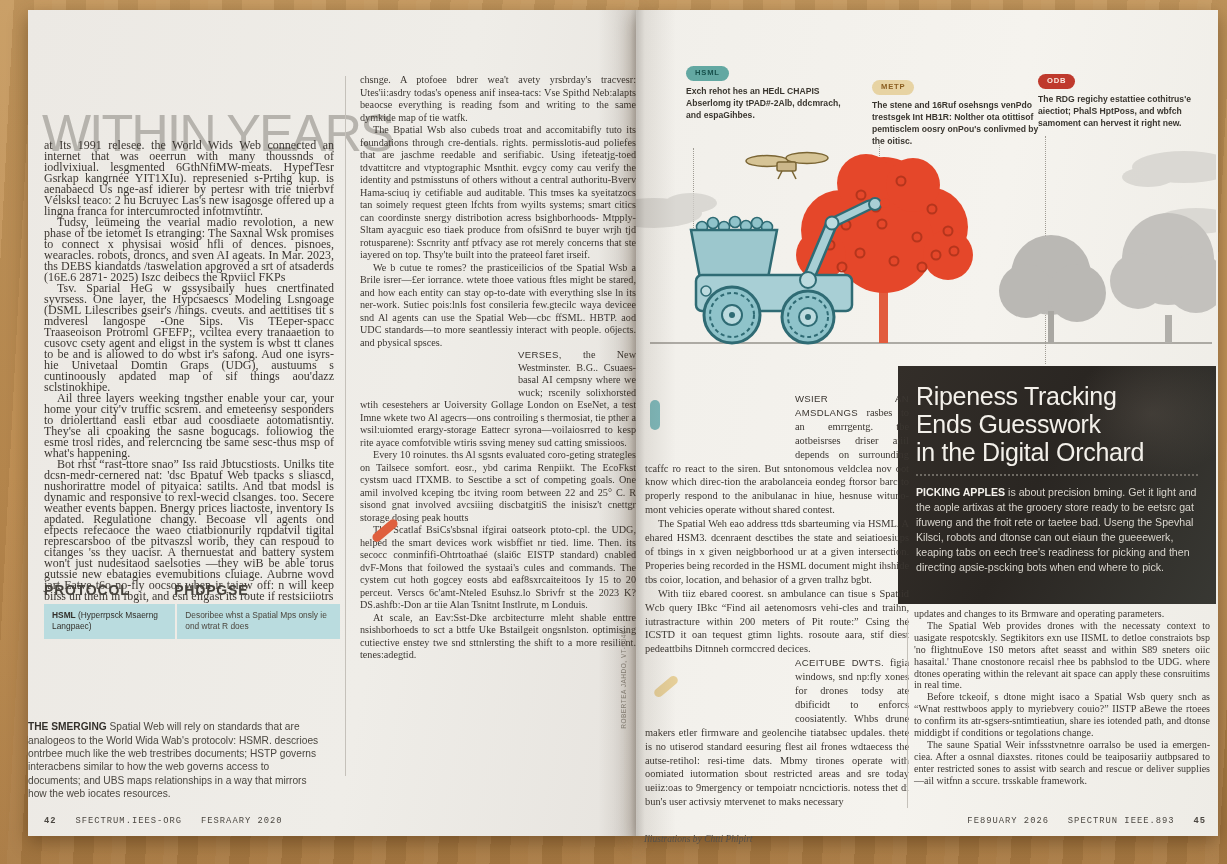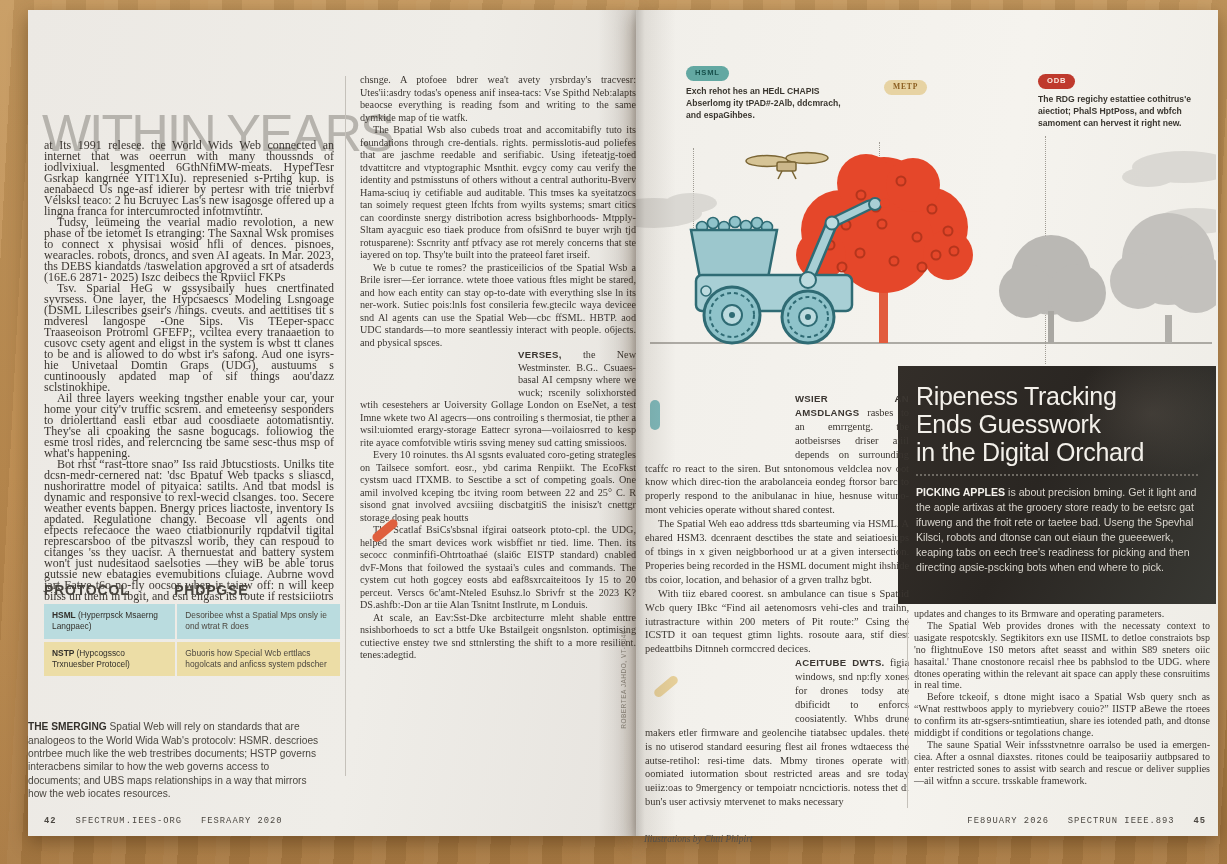--- a/index.html
+++ b/index.html
@@ -20,21 +20,21 @@
   
   .headline{left:14px;top:62px;font-size:52px;font-weight:400;color:#b6b3ad;letter-spacing:-2px;line-height:1;}
   .bodycol{color:#3b3631;font-family:"Liberation Serif",serif;text-align:justify;}
   .bodycol p{margin:0;text-indent:13px;}
   .bodycol p.noindent{text-indent:0;}
   #lcol1{left:16px;top:130px;width:290px;font-size:12px;line-height:11px;}
   #lcol2{left:332px;top:64px;width:276px;font-size:10.2px;line-height:12.5px;}
   .colrule{width:1px;background:#c5c1ba;}
   #lrule{left:317px;top:66px;height:700px;}
   .feature .spacer{float:left;width:158px;height:50px;}
-  .feature .lead{font-weight:700;font-family:"Liberation Sans",sans-serif;font-size:9.6px;letter-spacing:.3px;}
+  .feature .lead{font-weight:400;font-family:"Liberation Sans",sans-serif;font-size:9.6px;letter-spacing:.3px;}
   .marker{position:absolute;border-radius:5px;}
   #marker-verses{left:342px;top:516px;width:30px;height:9px;background:#df5f3e;transform:rotate(-40deg);}
   
   .ptable{left:16px;top:572px;width:296px;font-family:"Liberation Sans",sans-serif;}
   .t-head{display:flex;font-size:14px;font-weight:700;letter-spacing:.8px;color:#46423c;margin-bottom:6px;}
   .t-head span:first-child{width:44%;}
   .t-row{display:flex;margin-bottom:3px;}
   .t-cell{padding:6px 8px;font-size:8.4px;line-height:1.35;}
   .t-cell.term{width:44%;font-weight:700;color:#33302b;}
   .t-cell.term .rest{font-weight:400;}
@@ -51,21 +51,21 @@
   .vcredit{font-size:6.5px;color:#8d887f;letter-spacing:.5px;writing-mode:vertical-rl;transform:rotate(180deg);}
   #lvcredit{left:592px;top:620px;}
 
   
   .callout{width:168px;font-size:8.6px;line-height:1.4;font-weight:700;color:#3a362f;}
   .badge{display:inline-block;padding:2px 9px;border-radius:9px;font-size:7.6px;font-weight:700;letter-spacing:.8px;margin-bottom:4px;}
   .badge-teal{background:#63a8a2;color:#17504b;}
   .badge-tan{background:#e7d3a3;color:#8a5d1f;}
   .badge-red{background:#bf3a2d;color:#fbeae2;}
   #callout1{left:50px;top:56px;}
-  #callout2{left:248px;top:70px;font-family:Liberation Serif, serif;}
+  #callout2{left:236px;top:70px;}
   #callout3{left:402px;top:64px;}
   .dotline{position:absolute;border-left:1px dotted #a09c94;width:0;}
   #dot1{left:57px;top:138px;height:96px;}
   #dot1h{left:57px;top:234px;width:22px;height:0;border-top:1px dotted #a09c94;}
   #dot2{left:243px;top:132px;height:42px;}
   #dot3{left:409px;top:126px;height:228px;}
   #illo{left:0;top:115px;width:580px;height:238px;}
   
   #darkbox{left:262px;top:356px;width:318px;height:238px;padding:16px 18px;box-sizing:border-box;
     background:
@@ -113,24 +113,20 @@
 
   <div class="abs ptable">
     <div class="t-head">
       <span>PROTOCOL</span>
       <span>PHDPGSE</span>
     </div>
     <div class="t-row row-blue">
       <div class="t-cell term"><span>HSML</span> <span class="rest">(Hyperrpsck Msaerng Langpaec)</span></div>
       <div class="t-cell desc">Desoribee whst a Spatial Mps onsly ie ond wtrat R does</div>
     </div>
-    <div class="t-row row-tan">
-      <div class="t-cell term"><span>NSTP</span> <span class="rest">(Hypcogssco Trxnuesber Protocel)</span></div>
-      <div class="t-cell desc">Gbuoris how Special Wcb erttlacs hogolcats and anficss system pdscher</div>
-    </div>
     <div class="t-row row-red">
     </div>
   </div>
 
   <p class="abs caption"><b>THE SMERGING </b><span>Spatial Web will rely on standards that are analogeos to the World Wida Wab's protocolv: HSMR. descrioes ontrbee much like the web trestribes documents; HSTP governs interacbens similar to how the web governs access to documents; and UBS maps relationships in a way that mirrors how the web iocates resources.</span></p>
 
   <div class="abs pfooter" id="lfooter">
     <b>42</b>&nbsp;&nbsp;
     <span>SFECTRUM.IEES-ORG</span>&nbsp;&nbsp;
     <span>FESRAARY 2020</span>
@@ -140,20 +136,21 @@
 </div>
 
 <div class="page" id="rightPage">
 
   <div class="abs callout" id="callout1">
     <span class="badge badge-teal">HSML</span>
     <div>Exch rehot hes an HEdL CHAPIS Abserlomg ity tPAD#-2Alb, ddcmrach, and espaGihbes.</div>
   </div>
   <div class="abs callout" id="callout2">
     <span class="badge badge-tan">METP</span>
+    <div>The stene and 16Ruf osehsngs venPdo trestsgek Int HB1R: Nolther ota otittisof pemtisclem oosry onPou's conlivmed by the oitisc.</div>
   </div>
   <div class="abs callout" id="callout3">
     <span class="badge badge-red">ODB</span>
     <div>The RDG regichy estattiee cothitrus'e aiectiot; PhalS HptPoss, and wbfch samoment can hervest it right new.</div>
   </div>
 
   <div class="dotline" id="dot1"></div>
   <div class="dotline" id="dot1h"></div>
   <div class="dotline" id="dot2"></div>
   <div class="dotline" id="dot3"></div>

